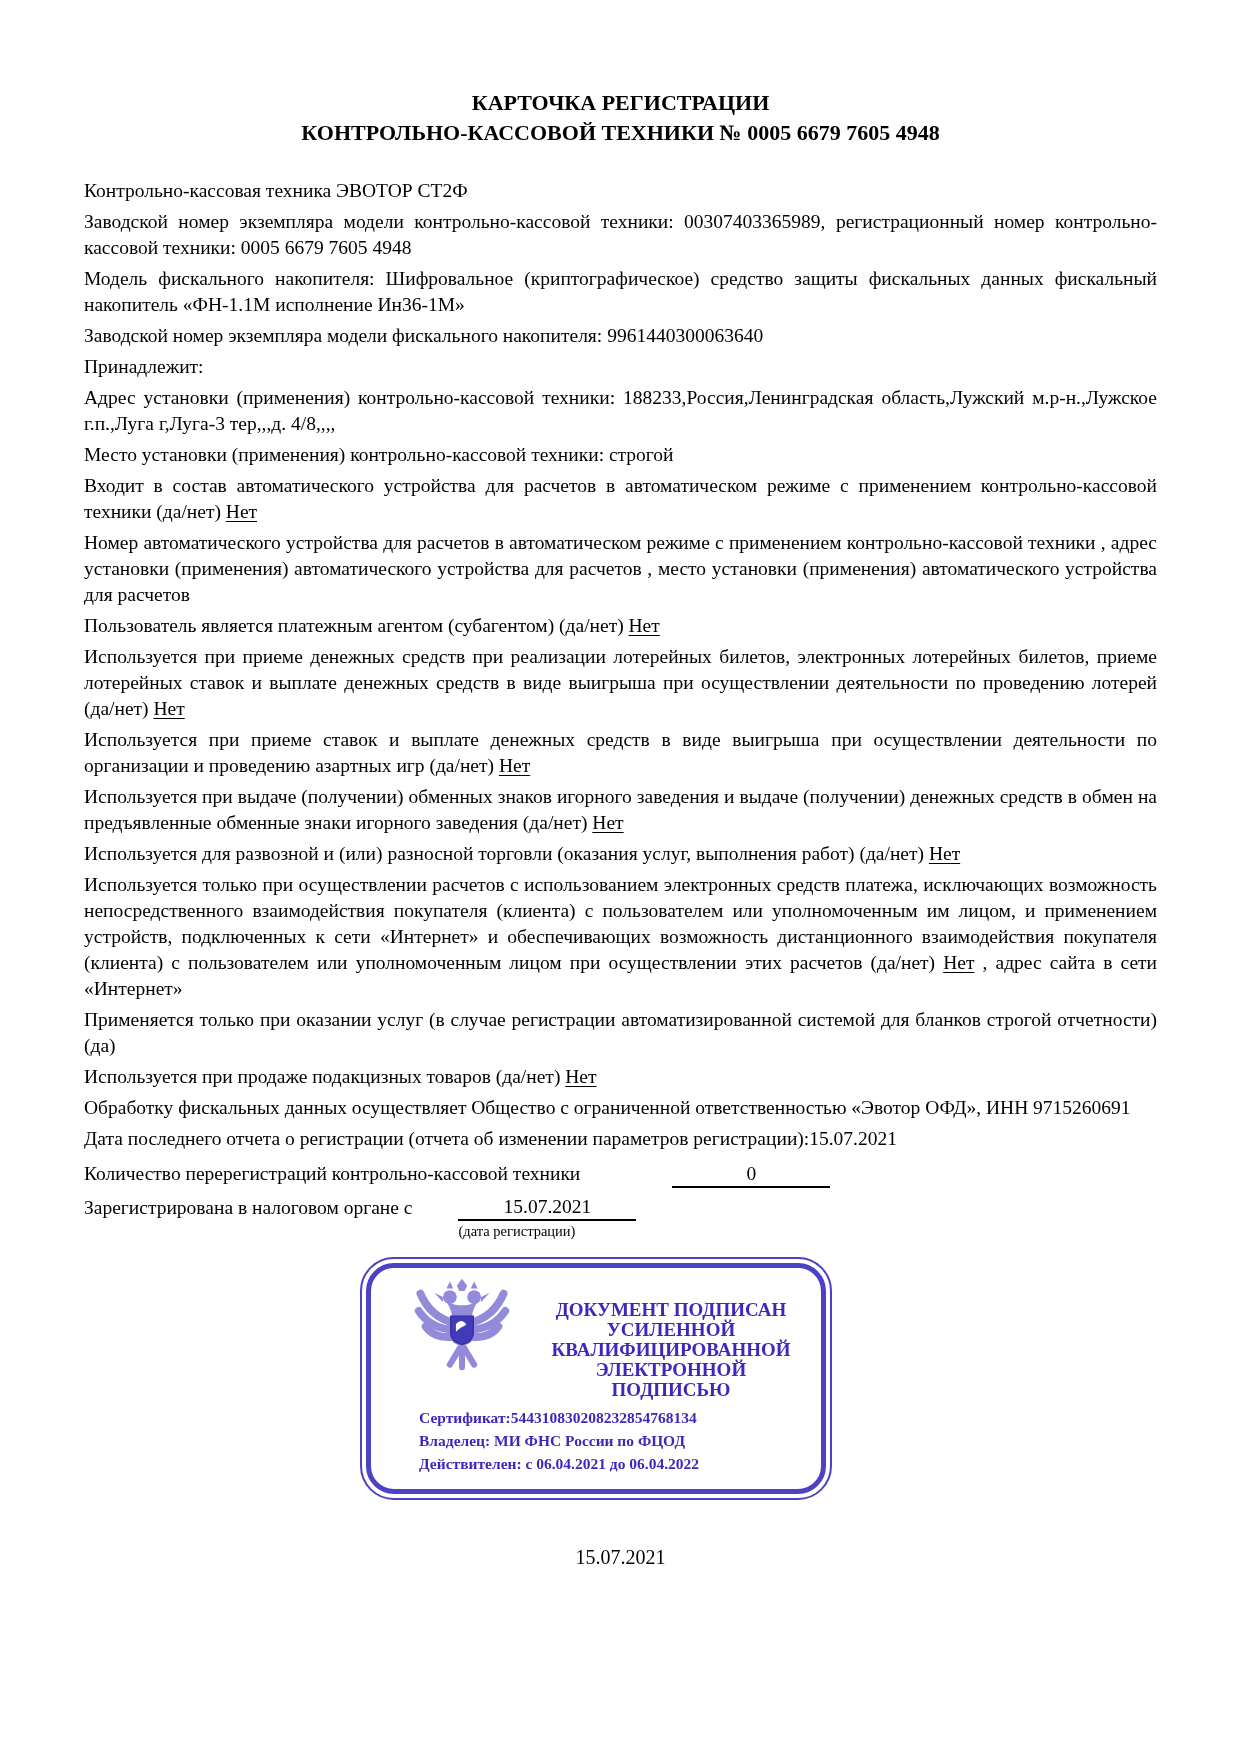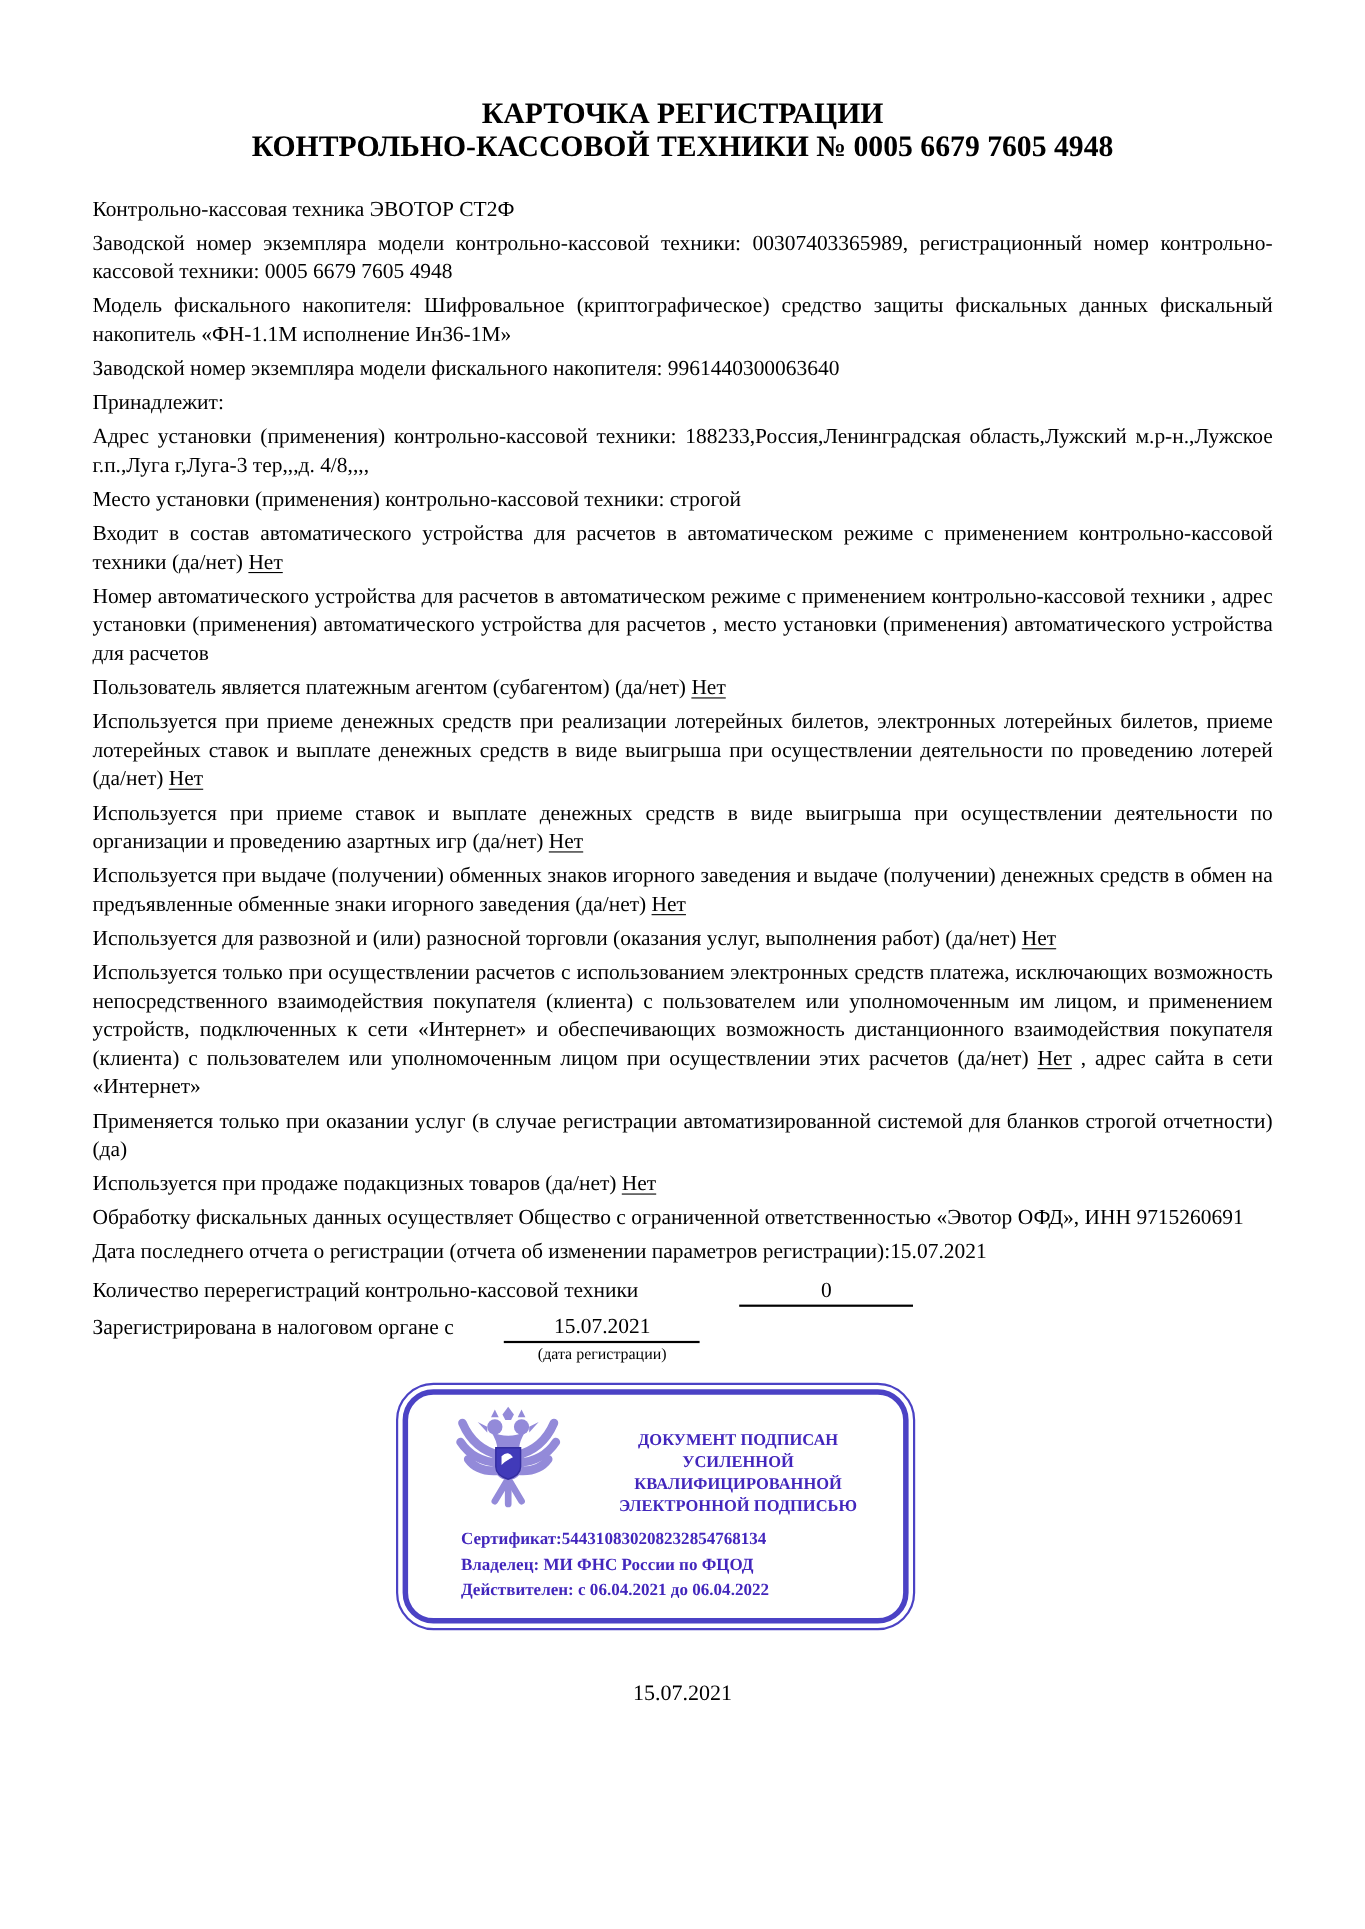--- a/index.html
+++ b/index.html
@@ -16,21 +16,21 @@
     color:#000;
     overflow:hidden;
   }
   .page{
     width:1241px;height:1754px;
     padding:88px 84px 0 84px;
     position:relative;
   }
   .title{
     text-align:center;
-    font-size:27px;
+    font-size:22px;
     font-weight:bold;
     line-height:30px;
     margin-bottom:30px;
   }
   .docbody{font-size:19.5px;}
   .para{
     text-align:justify;
     line-height:26px;
     margin:5px 0;
   }
@@ -49,21 +49,20 @@
   .u-count{width:158px;margin-left:92px;}
   .u-date{width:178px;}
   .u-stack{
     display:inline-flex;
     flex-direction:column;
     vertical-align:top;
     margin-left:46px;
   }
   .u-caption{
     font-size:14.5px;
-    text-align:center;
     line-height:20px;
   }
   
   .stamp{
     width:472px;
     margin:16px 0 0 276px;
     border:2px solid var(--stamp-border);
     border-radius:34px;
     padding:4px;
   }
@@ -78,21 +77,21 @@
     align-items:flex-start;
   }
   .emblem{
     width:150px;height:104px;
     flex:0 0 auto;
   }
   .stamp-header{
     flex:1;
     text-align:center;
     font-weight:bold;
-    font-size:15px;
+    font-size:19px;
     line-height:20px;
     padding-top:22px;
   }
   .stamp-cert{
     margin:6px 0 0 32px;
     font-weight:bold;
     font-size:15.5px;
     line-height:23px;
   }
   .footer-date{

